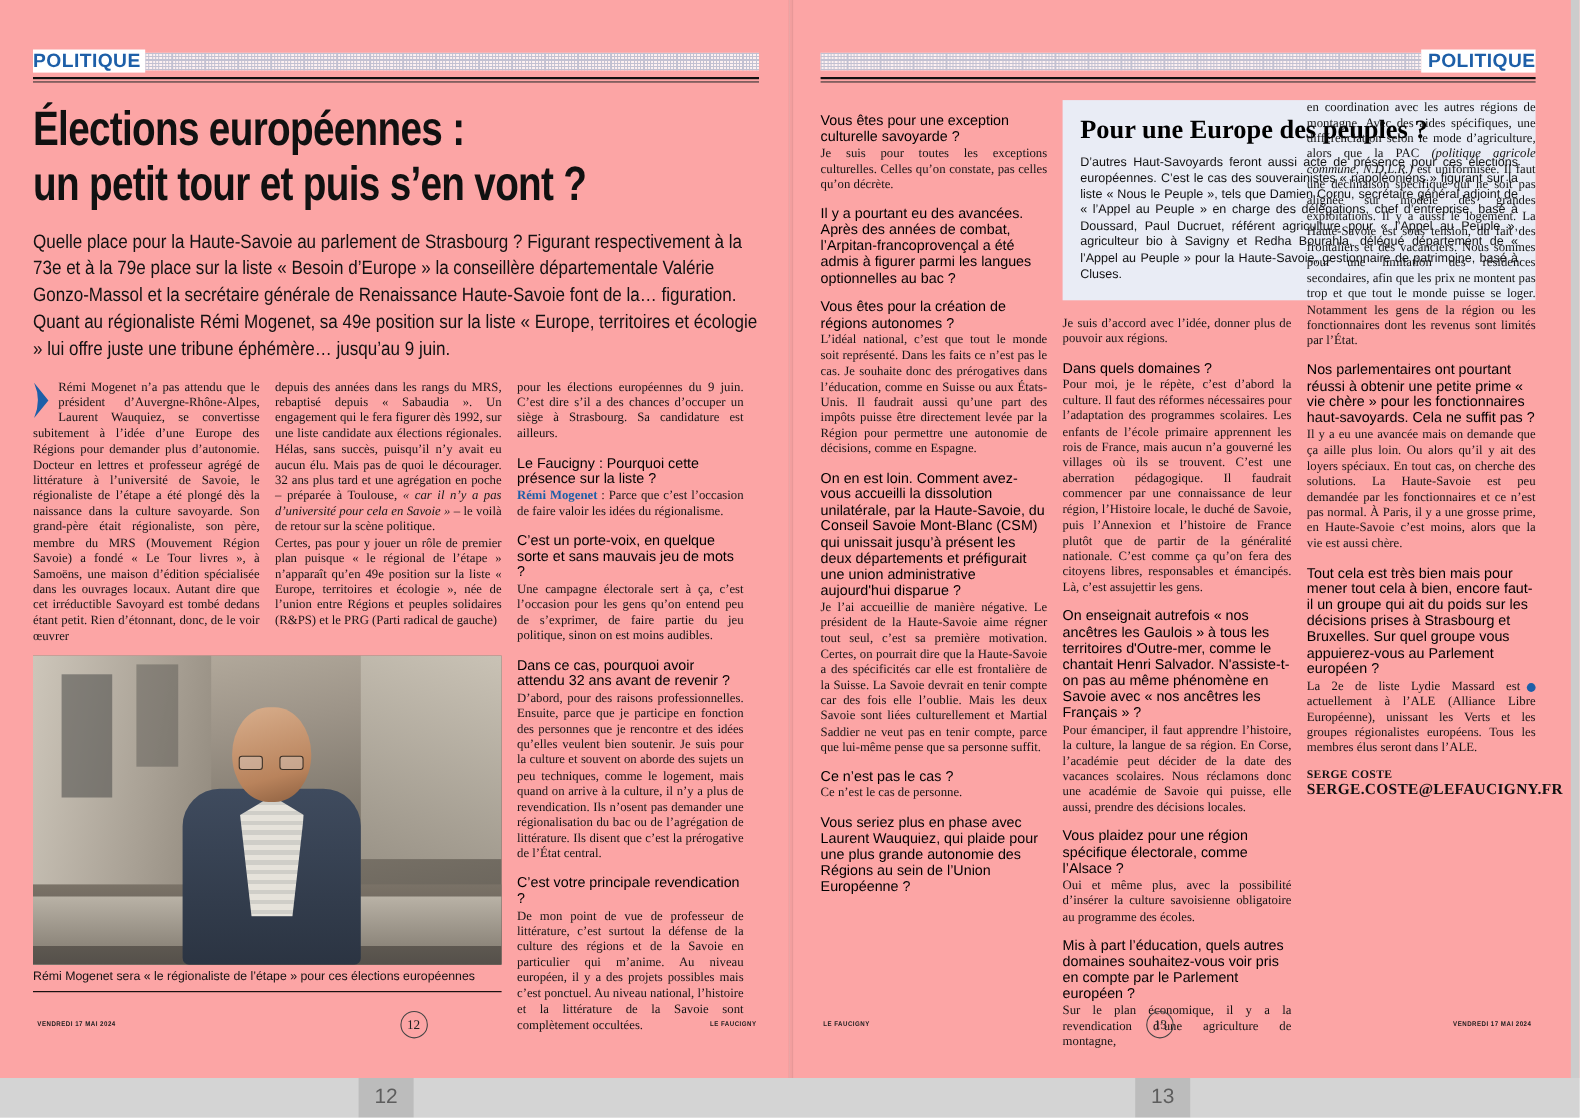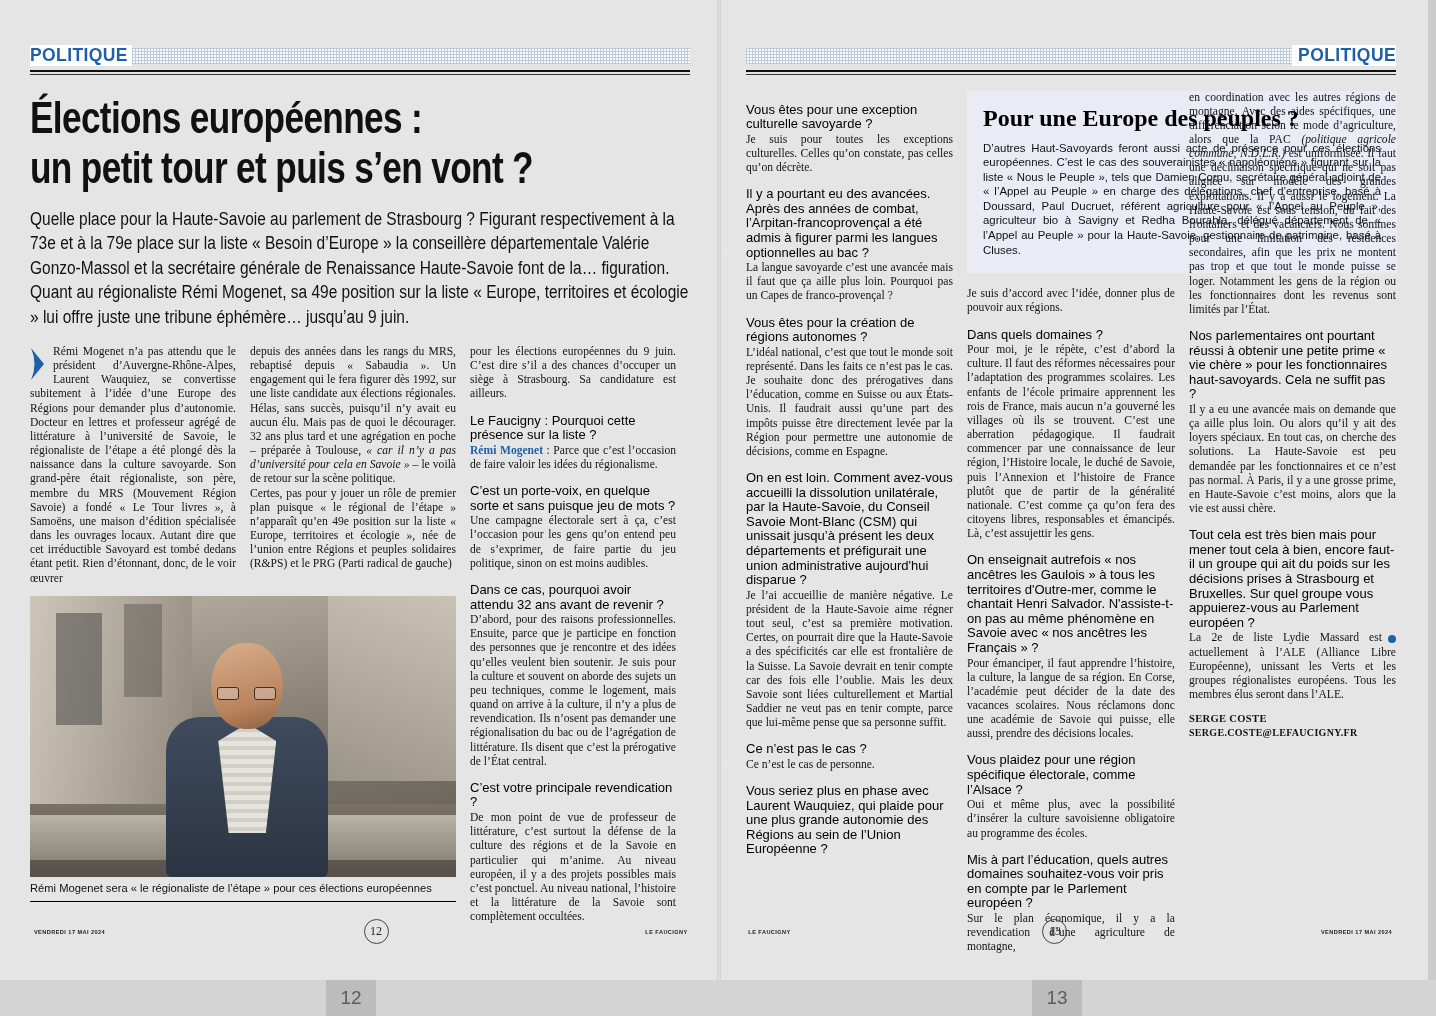--- a/index.html
+++ b/index.html
@@ -18,21 +18,21 @@
     left: 0; top: 0;
     width: 1436px;
     height: 980px;
     background: #ffffff;
     display: flex;
   }
 
   .page {
     position: relative;
     height: 980px;
-    background: #e5e5e5;
+    background: #fca5a5;
   }
   .page-left  { width: 718px; padding: 40px 28px 0 30px; }
   .page-right { width: 718px; padding: 40px 40px 0 28px; }
 
   
   .rubric-bar {
     display: flex;
     align-items: flex-end;
     height: 26px;
     position: relative;
@@ -253,21 +253,21 @@
   }
   .sig {
     font-family: "Liberation Serif", serif;
     font-weight: bold;
     font-size: 10.6px;
     letter-spacing: 0.3px;
     color: #111;
     margin-top: 10px;
     line-height: 14px;
   }
-  .sig .mail { font-size: 10px; }
+  .sig .mail { font-size: 14px; }
 
   
   .pfoot {
     position: absolute;
     left: 30px; right: 28px;
     bottom: 36px;
     display: flex;
     align-items: center;
     justify-content: space-between;
   }
@@ -387,21 +387,21 @@
       </div>
 
       <div class="col">
         <p class="body">pour les élections européennes du 9 juin. C’est dire s’il a des chances d’occuper un siège à Strasbourg. Sa candidature est ailleurs.</p>
 
         <div class="q">Le Faucigny : Pourquoi cette présence sur la liste ?</div>
         <p class="body">
           <span class="speaker">Rémi Mogenet</span><span> : Parce que c’est l’occasion de faire valoir les idées du régionalisme.</span>
         </p>
 
-        <div class="q">C’est un porte-voix, en quelque sorte et sans puisque jeu de mots ?</div>
+        <div class="q">C’est un porte-voix, en quelque sorte et sans mauvais jeu de mots ?</div>
         <p class="body">Une campagne électorale sert à ça, c’est l’occasion pour les gens qu’on entend peu de s’exprimer, de faire partie du jeu politique, sinon on est moins audibles.</p>
 
         <div class="q">Dans ce cas, pourquoi avoir attendu 32 ans avant de revenir ?</div>
         <p class="body">D’abord, pour des raisons professionnelles. Ensuite, parce que je participe en fonction des personnes que je rencontre et des idées qu’elles veulent bien soutenir. Je suis pour la culture et souvent on aborde des sujets un peu techniques, comme le logement, mais quand on arrive à la culture, il n’y a plus de revendication. Ils n’osent pas demander une régionalisation du bac ou de l’agrégation de littérature. Ils disent que c’est la prérogative de l’État central.</p>
 
         <div class="q">C’est votre principale revendication ?</div>
         <p class="body">De mon point de vue de professeur de littérature, c’est surtout la défense de la culture des régions et de la Savoie en particulier qui m’anime. Au niveau européen, il y a des projets possibles mais c’est ponctuel. Au niveau national, l’histoire et la littérature de la Savoie sont complètement occultées.</p>
       </div>
     </div>
 
@@ -424,21 +424,20 @@
     </div>
 
     <div class="cols">
 
       <div class="col-r">
 
         <div class="q">Vous êtes pour une exception culturelle savoyarde ?</div>
         <p class="body">Je suis pour toutes les exceptions culturelles. Celles qu’on constate, pas celles qu’on décrète.</p>
 
         <div class="q">Il y a pourtant eu des avancées. Après des années de combat, l’Arpitan-francoprovençal a été admis à figurer parmi les langues optionnelles au bac ?</div>
-        <p class="body">La langue savoyarde c’est une avancée mais il faut que ça aille plus loin. Pourquoi pas un Capes de franco-provençal ?</p>
 
         <div class="q">Vous êtes pour la création de régions autonomes ?</div>
         <p class="body">L’idéal national, c’est que tout le monde soit représenté. Dans les faits ce n’est pas le cas. Je souhaite donc des prérogatives dans l’éducation, comme en Suisse ou aux États-Unis. Il faudrait aussi qu’une part des impôts puisse être directement levée par la Région pour permettre une autonomie de décisions, comme en Espagne.</p>
 
         <div class="q">On en est loin. Comment avez-vous accueilli la dissolution unilatérale, par la Haute-Savoie, du Conseil Savoie Mont-Blanc (CSM) qui unissait jusqu’à présent les deux départements et préfigurait une union administrative aujourd'hui disparue ?</div>
         <p class="body">Je l’ai accueillie de manière négative. Le président de la Haute-Savoie aime régner tout seul, c’est sa première motivation. Certes, on pourrait dire que la Haute-Savoie a des spécificités car elle est frontalière de la Suisse. La Savoie devrait en tenir compte car des fois elle l’oublie. Mais les deux Savoie sont liées culturellement et Martial Saddier ne veut pas en tenir compte, parce que lui-même pense que sa personne suffit.</p>
 
         <div class="q">Ce n’est pas le cas ?</div>
         <p class="body">Ce n’est le cas de personne.</p>
 

